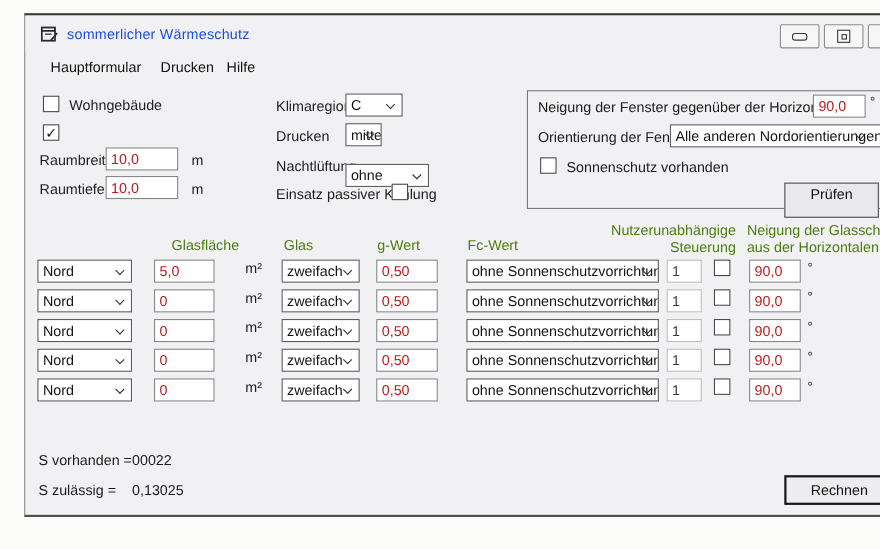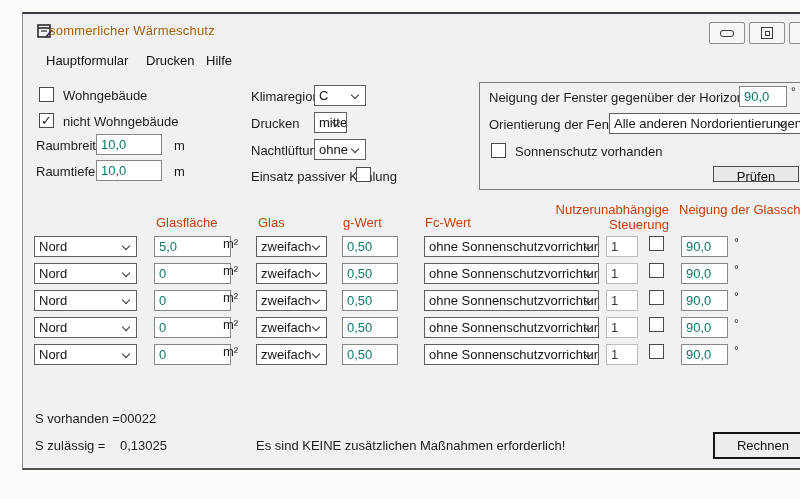--- a/index.html
+++ b/index.html
@@ -12,80 +12,80 @@
     background:#f1f1f3;
     border-left:1px solid #8a8a8a;
     border-top:2px solid #3a3a3a;
     border-bottom:2px solid #4f4f4f;
     overflow:hidden;
   }
 
   
   .titlebar { position:absolute; left:0; top:0; width:100%; height:34px; background:#f1f1f3; }
   .app-icon { position:absolute; left:14px; top:9px; width:16px; height:16px; }
-  .title-text { position:absolute; left:26px; top:9px; color:#a16207; font-size:13px; letter-spacing:.2px; }
+  .title-text { position:absolute; left:38px; top:9px; color:#1d4ed8; font-size:13px; letter-spacing:.2px; }
   .win-btn {
     position:absolute; top:8px; width:36px; height:22px; background:#f6f6f7;
     border:1px solid #8c8c8c; border-radius:2px; display:flex; align-items:center; justify-content:center;
   }
   .btn-min  { left:686px; }
   .btn-max  { left:726px; }
   .btn-close{ left:766px; }
   .glyph-min { width:14px; height:7px; border:1.5px solid #3a3a3a; border-radius:3px; }
   .glyph-max { width:12px; height:12px; border:1.5px solid #3a3a3a; display:flex; align-items:center; justify-content:center; }
   .glyph-max span { width:5px; height:5px; border:1.5px solid #3a3a3a; display:block; }
 
   
   .menubar { position:absolute; left:0; top:34px; width:100%; height:26px; }
   .menu-item { position:absolute; top:5px; color:#111; cursor:default; }
 
   
   .lbl { position:absolute; white-space:nowrap; }
   .tinput {
     position:absolute; height:21px; background:#fff; border:1px solid #878787;
-    font-size:13px; padding:2px 4px; line-height:16px; color:#0f766e; white-space:nowrap; overflow:hidden;
+    font-size:13px; padding:2px 4px; line-height:16px; color:#b91c1c; white-space:nowrap; overflow:hidden;
   }
   .tinput.dis { border-color:#bdbdbd; color:#3b3b3b; }
   .combo {
     position:absolute; height:21px; background:#fff; border:1px solid #5f5f5f;
     font-size:13px; padding:2px 18px 2px 4px; line-height:16px; color:#141414; white-space:nowrap; overflow:hidden;
   }
   .chev { position:absolute; right:7px; top:6px; width:6px; height:6px;
           border-right:1.6px solid #333; border-bottom:1.6px solid #333; transform:rotate(45deg); }
   .cb { position:absolute; width:15px; height:15px; background:#fff; border:1px solid #4a4a4a;
         font-size:13px; line-height:13px; text-align:center; color:#1a1a1a; }
   .unit { position:absolute; white-space:nowrap; }
   .deg { font-size:12px; }
 
   
   .groupbox { position:absolute; left:456px; top:68px; width:360px; height:108px; border:1px solid #7a7a7a; }
 
   .btn {
     position:absolute; background:#e9e9ec; border:1px solid #4f4f4f; text-align:center;
     font-size:13px; color:#111;
   }
-  .btn-pruefen { left:690px; top:152px; width:86px; height:16px; line-height:20px; }
+  .btn-pruefen { left:690px; top:152px; width:86px; height:32px; line-height:20px; }
   .btn-rechnen { left:690px; top:418px; width:100px; height:27px; line-height:23px;
                  border:2px solid #161616; background:#ededef; }
 
   
   .trow { position:absolute; left:0; height:21px; width:100%; }
   .trow .combo, .trow .tinput, .trow .cb, .trow .unit { top:0; }
-  .c-orient { left:11px;  width:103px; }
-  .c-area   { left:131px; width:77px; }
+  .c-orient { left:11px;  width:86px; }
+  .c-area   { left:117px; width:55px; }
   .u-area   { left:200px; top:3px; }
   .c-glas   { left:233px; width:71px; }
   .c-gwert  { left:319px; width:56px; }
   .c-fc     { left:401px; width:175px; }
   .c-st     { left:583px; width:32px; }
   .c-cb     { left:626px; top:3px; }
   .c-neig   { left:658px; width:47px; }
   .u-neig   { left:711px; top:1px; }
 
-  .hdr { position:absolute; white-space:nowrap; color:#c2410c; }
+  .hdr { position:absolute; white-space:nowrap; color:#4d7c0f; }
   .hdr-r { text-align:right; }
 </style>
 </head>
 <body>
 
 <div class="page">
   <div class="window">
 
     <div class="titlebar">
       <svg class="app-icon" viewBox="0 0 16 16">
@@ -109,21 +109,20 @@
     <div class="menubar">
       <span class="menu-item" style="left:23px">Hauptformular</span>
       <span class="menu-item" style="left:123px">Drucken</span>
       <span class="menu-item" style="left:183px">Hilfe</span>
     </div>
 
     <div class="cb" style="left:16px; top:73px"></div>
     <span class="lbl" style="left:40px; top:74px">Wohngebäude</span>
 
     <div class="cb checked" style="left:16px; top:99px">✓</div>
-    <span class="lbl" style="left:40px; top:100px">nicht Wohngebäude</span>
 
     <span class="lbl" style="left:13px; top:124px">Raumbreite</span>
     <div class="tinput" style="left:73px; top:120px; width:66px">10,0</div>
     <span class="unit" style="left:151px; top:124px">m</span>
 
     <span class="lbl" style="left:13px; top:150px">Raumtiefe</span>
     <div class="tinput" style="left:73px; top:146px; width:66px">10,0</div>
     <span class="unit" style="left:151px; top:150px">m</span>
 
     <span class="lbl" style="left:228px; top:75px">Klimaregion</span>
@@ -132,21 +131,21 @@
       <span class="chev"></span>
     </div>
 
     <span class="lbl" style="left:228px; top:102px">Drucken</span>
     <div class="combo" style="left:291px; top:98px; width:33px">
       <span>mittel</span>
       <span class="chev"></span>
     </div>
 
     <span class="lbl" style="left:228px; top:129px">Nachtlüftung</span>
-    <div class="combo" style="left:291px; top:125px; width:52px">
+    <div class="combo" style="left:291px; top:135px; width:76px">
       <span>ohne</span>
       <span class="chev"></span>
     </div>
 
     <span class="lbl" style="left:228px; top:155px">Einsatz passiver Kühlung</span>
     <div class="cb" style="left:333px; top:153px"></div>
 
     <div class="groupbox"></div>
     <span class="lbl" style="left:466px; top:76px">Neigung der Fenster gegenüber der Horizontalen</span>
     <div class="tinput" style="left:716px; top:72px; width:48px">90,0</div>
@@ -163,20 +162,21 @@
 
     <div class="btn btn-pruefen">Prüfen</div>
 
     <span class="hdr" style="left:133px; top:201px">Glasfläche</span>
     <span class="hdr" style="left:235px; top:201px">Glas</span>
     <span class="hdr" style="left:320px; top:201px">g-Wert</span>
     <span class="hdr" style="left:402px; top:201px">Fc-Wert</span>
     <span class="hdr hdr-r" style="left:520px; top:188px; width:126px">Nutzerunabhängige</span>
     <span class="hdr hdr-r" style="left:520px; top:203px; width:126px">Steuerung</span>
     <span class="hdr" style="left:656px; top:188px">Neigung der Glassche</span>
+    <span class="hdr" style="left:656px; top:203px">aus der Horizontalen</span>
 
     <div id="rows-host">
         <div class="trow" style="top: 222px;">
     <div class="combo c-orient">
       <span>Nord</span>
       <span class="chev"></span>
     </div>
     <div class="tinput c-area">5,0</div>
     <span class="unit c-area u-area" style="left:200px; width:auto">m²</span>
     <div class="combo c-glas">
@@ -276,17 +276,16 @@
     <div class="cb c-cb"></div>
     <div class="tinput c-neig">90,0</div>
     <span class="unit deg u-neig">°</span>
   </div>
       </div>
 
     <span class="lbl" style="left:12px; top:397px">S vorhanden =</span>
     <span class="lbl" style="left:97px; top:397px">00022</span>
     <span class="lbl" style="left:12px; top:424px">S zulässig =</span>
     <span class="lbl" style="left:97px; top:424px">0,13025</span>
-    <span class="lbl" style="left:233px; top:424px">Es sind KEINE zusätzlichen Maßnahmen erforderlich!</span>
     <div class="btn btn-rechnen">Rechnen</div>
 
   </div>
 </div>
 
 </body></html>

